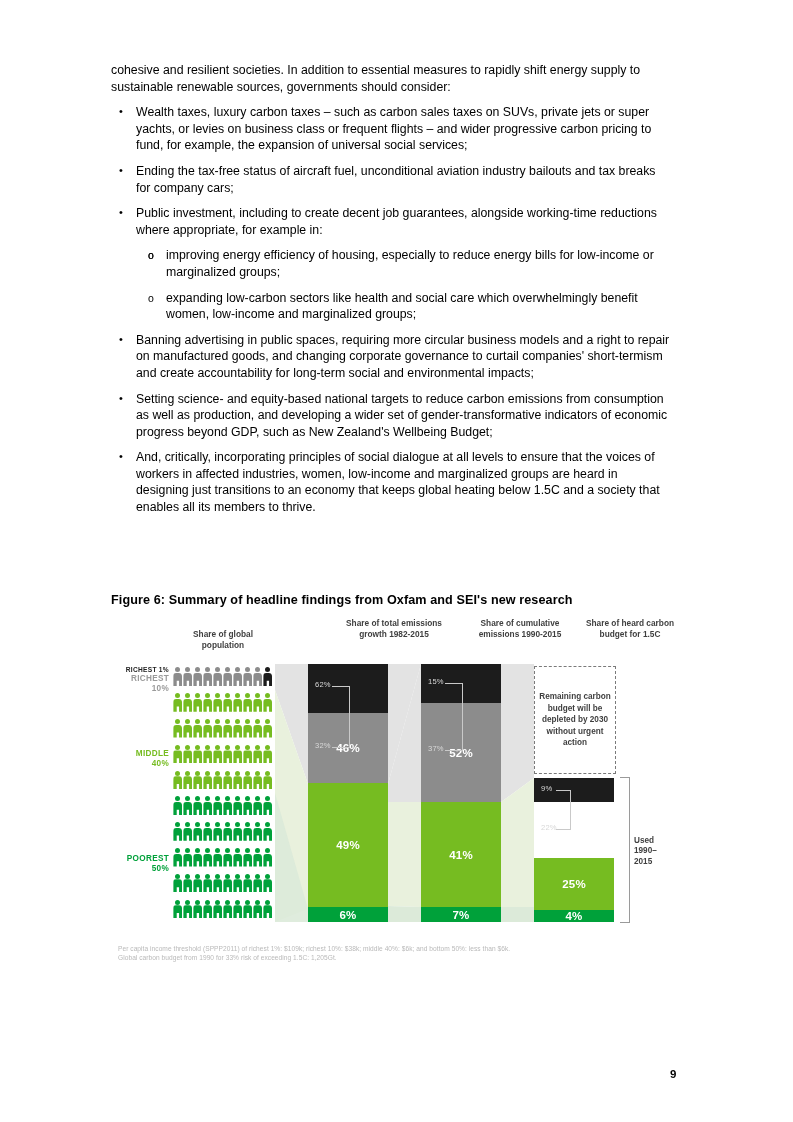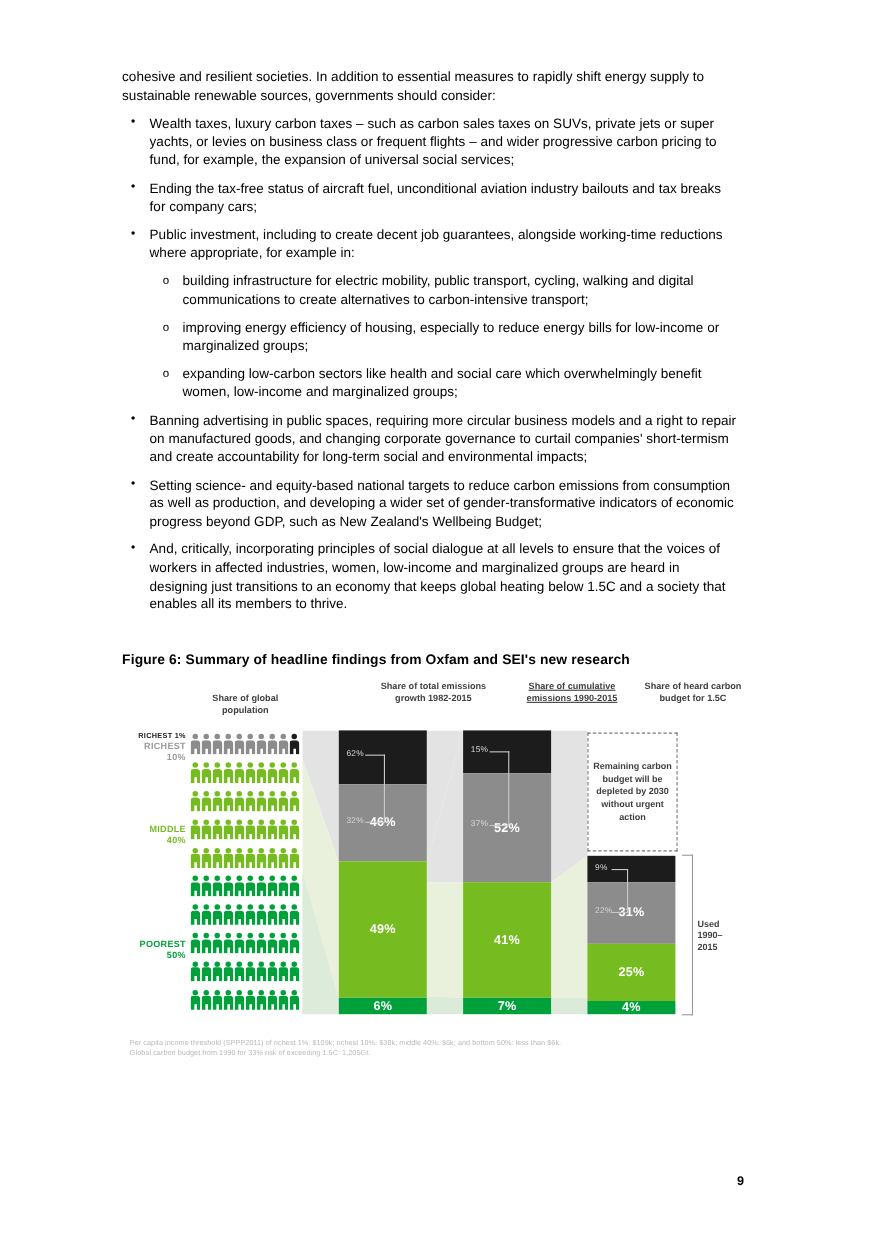--- a/index.html
+++ b/index.html
@@ -75,21 +75,20 @@
       <li>
         <span class="bullet">•</span>
         <span>Ending the tax-free status of aircraft fuel, unconditional aviation industry bailouts and tax breaks for company cars;</span>
       </li>
       <li>
         <span class="bullet">•</span>
         <span>Public investment, including to create decent job guarantees, alongside working-time reductions where appropriate, for example in:</span>
         <ul class="l2 sub-wrap">
           <li>
             <span class="bullet2">o</span>
-            <span>building infrastructure for electric mobility, public transport, cycling, walking and digital communications to create alternatives to carbon-intensive transport;</span>
           </li>
           <li>
             <span class="bullet2">o</span>
             <span>improving energy efficiency of housing, especially to reduce energy bills for low-income or marginalized groups;</span>
           </li>
           <li>
             <span class="bullet2">o</span>
             <span>expanding low-carbon sectors like health and social care which overwhelmingly benefit women, low-income and marginalized groups;</span>
           </li>
         </ul>
@@ -114,21 +113,21 @@
   <div class="chart">
 
     <div class="col-head" style="left:38px;top:0px;width:140px;margin-top:11px;">
       <div>Share of global</div>
       <div>population</div>
     </div>
     <div class="col-head" style="left:204px;top:0px;width:150px;">
       <div>Share of total emissions</div>
       <div>growth 1982-2015</div>
     </div>
-    <div class="col-head" style="left:330px;top:0px;width:150px;text-decoration:underline;">
+    <div class="col-head" style="left:330px;top:0px;width:150px;">
       <div>Share of cumulative</div>
       <div>emissions 1990-2015</div>
     </div>
     <div class="col-head" style="left:440px;top:0px;width:150px;">
       <div>Share of heard carbon</div>
       <div>budget for 1.5C</div>
     </div>
 
     <div class="plot">
 
@@ -609,23 +608,20 @@
         <span class="lbl-small" style="left:7px;top:13px;">15%</span>
         <span class="lbl-small" style="left:7px;top:80px;">37%</span>
         <div class="leader" style="left:24px;top:19px;width:17px;height:22px;border-top-width:1px;border-right-width:1px;"></div>
         <div class="leader" style="left:24px;top:41px;width:17px;height:45px;border-bottom-width:1px;border-right-width:1px;"></div>
       </div>
 
       <div class="dashbox" style="left:419px;top:2px;width:82px;height:108px;">Remaining carbon budget will be depleted by 2030 without urgent action</div>
 
       <div class="bar" style="left:419px;top:114px;height:144px;">
         <div class="seg" style="top:0px;height:24px;background:#1c1c1c;"></div>
-        <div class="seg" style="top:24px;height:56px;background:#8c8c8c;">
-          <span class="big">31%</span>
-        </div>
         <div class="seg" style="top:80px;height:52px;background:#76bc21;">
           <span class="big">25%</span>
         </div>
         <div class="seg" style="top:132px;height:12px;background:#00a13a;">
           <span class="big">4%</span>
         </div>
         <span class="lbl-small" style="left:7px;top:6px;">9%</span>
         <span class="lbl-small" style="left:7px;top:45px;">22%</span>
         <div class="leader" style="left:22px;top:12px;width:14px;height:14px;border-top-width:1px;border-right-width:1px;"></div>
         <div class="leader" style="left:22px;top:26px;width:14px;height:25px;border-bottom-width:1px;border-right-width:1px;"></div>

